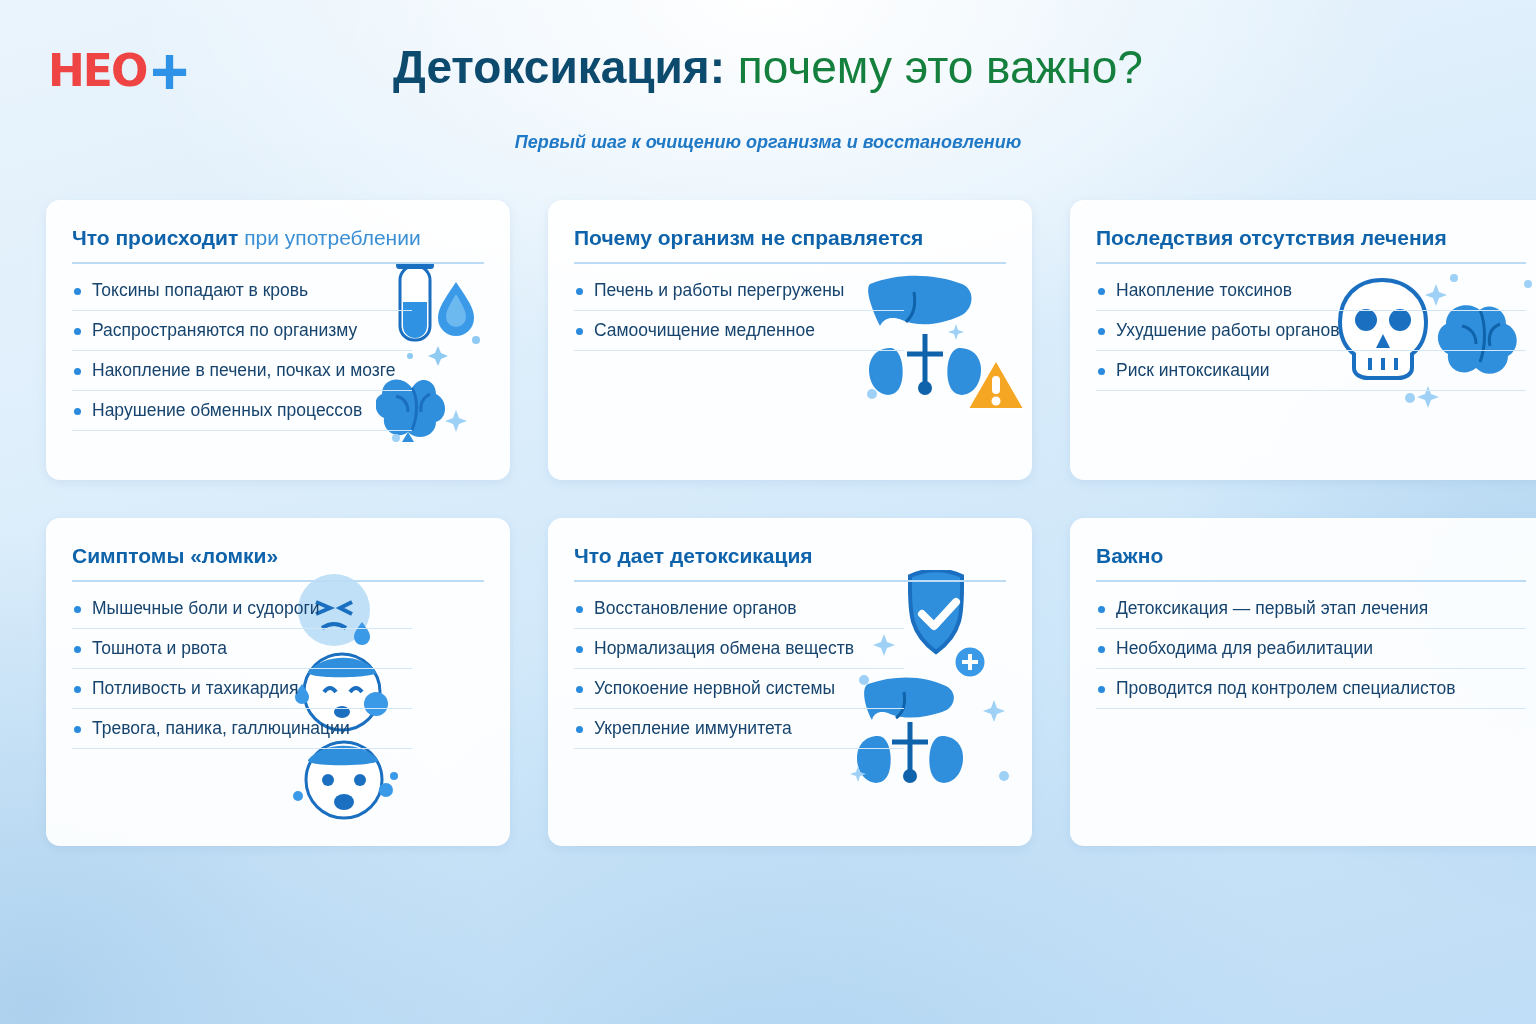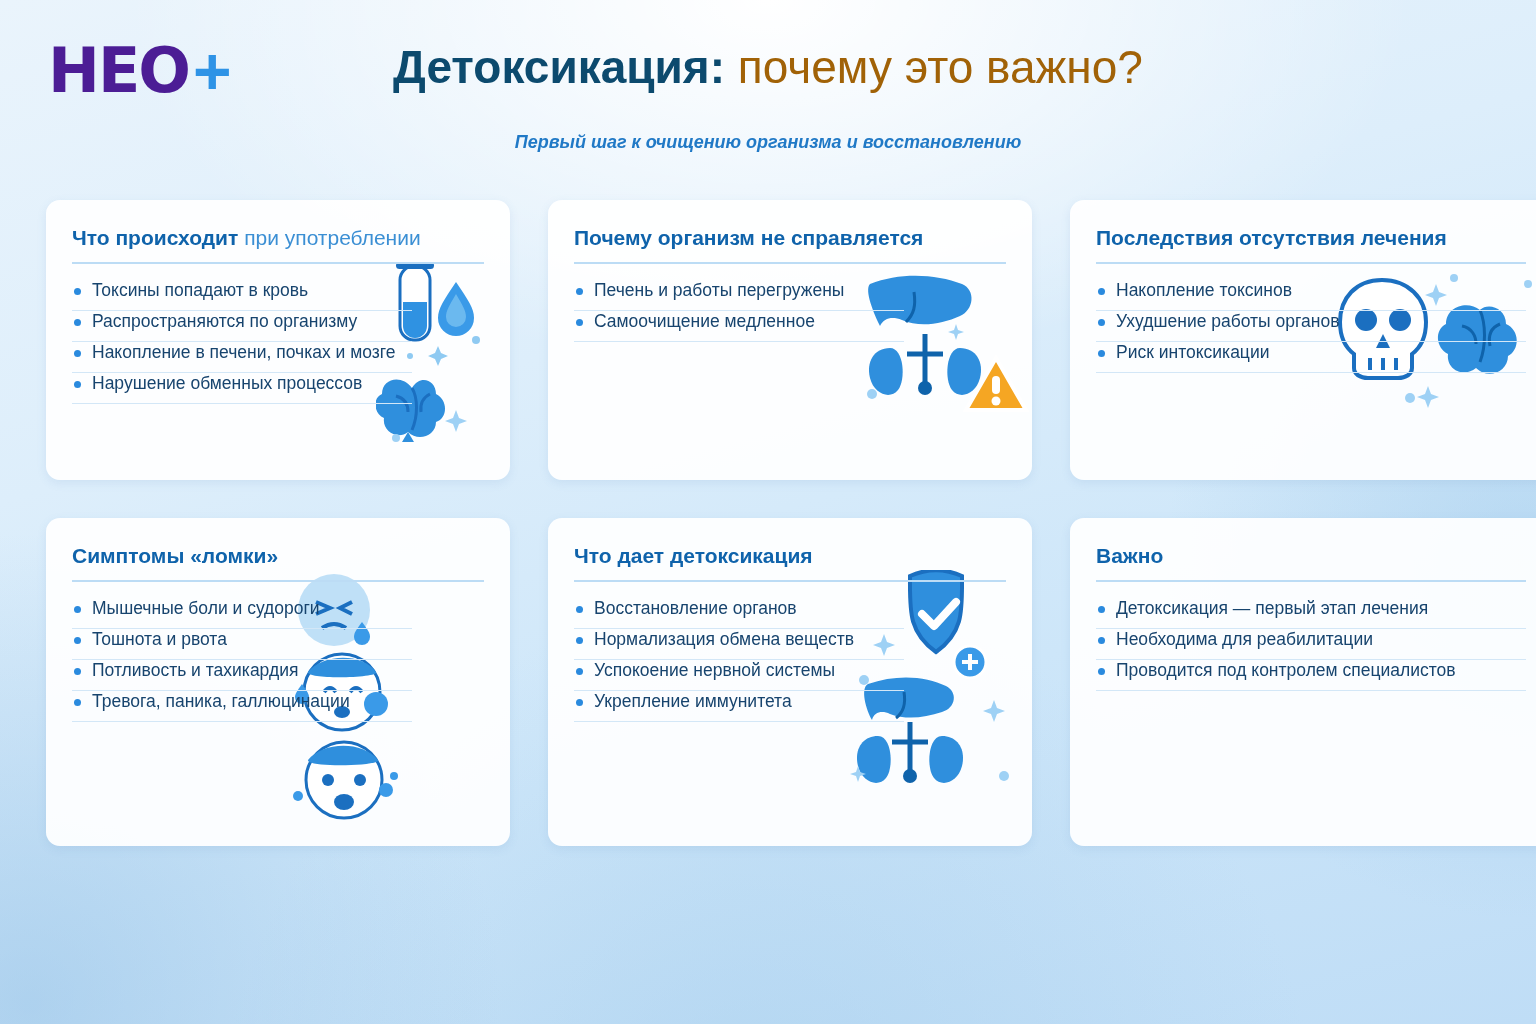--- a/index.html
+++ b/index.html
@@ -25,34 +25,34 @@
   }
 
   
   .header { position: relative; height: 186px; }
   .logo {
     position: absolute; left: 48px; top: 40px;
     display: flex; align-items: center;
     font-weight: bold; letter-spacing: -1px;
   }
   .logo .word {
-    font-size: 62px; line-height: 62px; font-weight: 800;
-    color: #4c1d95; font-family: "DejaVu Sans", sans-serif;
+    font-size: 44px; line-height: 62px; font-weight: 800;
+    color: #ef4444; font-family: "DejaVu Sans", sans-serif;
     letter-spacing: -2px;
   }
   .logo .plus {
     margin-left: 4px; color: #2e93e6; font-size: 66px; line-height: 56px;
     font-weight: 700;
   }
   .title {
     position: absolute; left: 0; right: 0; top: 38px; text-align: center;
     font-size: 46px; line-height: 58px; color: #1166b5;
   }
   .title .strong { font-weight: 800; color: #0c4a6e; }
-  .title .light { font-weight: 400; color: #a16207; }
+  .title .light { font-weight: 400; color: #15803d; }
   .subtitle {
     position: absolute; left: 0; right: 0; top: 132px; text-align: center;
     font-size: 18px; font-style: italic; font-weight: 700; color: #2079c6;
   }
 
   
   .grid {
     position: absolute; left: 46px; top: 200px;
     width: 1444px;
     display: grid;
@@ -73,20 +73,21 @@
     padding-bottom: 12px;
     border-bottom: 2px solid #bcdcf5;
     margin-bottom: 16px;
     position: relative; z-index: 3;
   }
   .card-title .tl { font-weight: 400; color: #3b8fd4; }
   ul.items { list-style: none; position: relative; z-index: 3; }
   ul.items li {
     font-size: 17.5px; color: #17446e;
     padding: 0 0 9px 20px;
+    margin-bottom: 9px;
     border-bottom: 1px solid #d3e7f7;
     position: relative;
     max-width: 340px;
   }
   ul.items li::before {
     content: "";
     position: absolute; left: 2px; top: 8px;
     width: 7px; height: 7px; border-radius: 50%;
     background: #2a8ade;
   }

